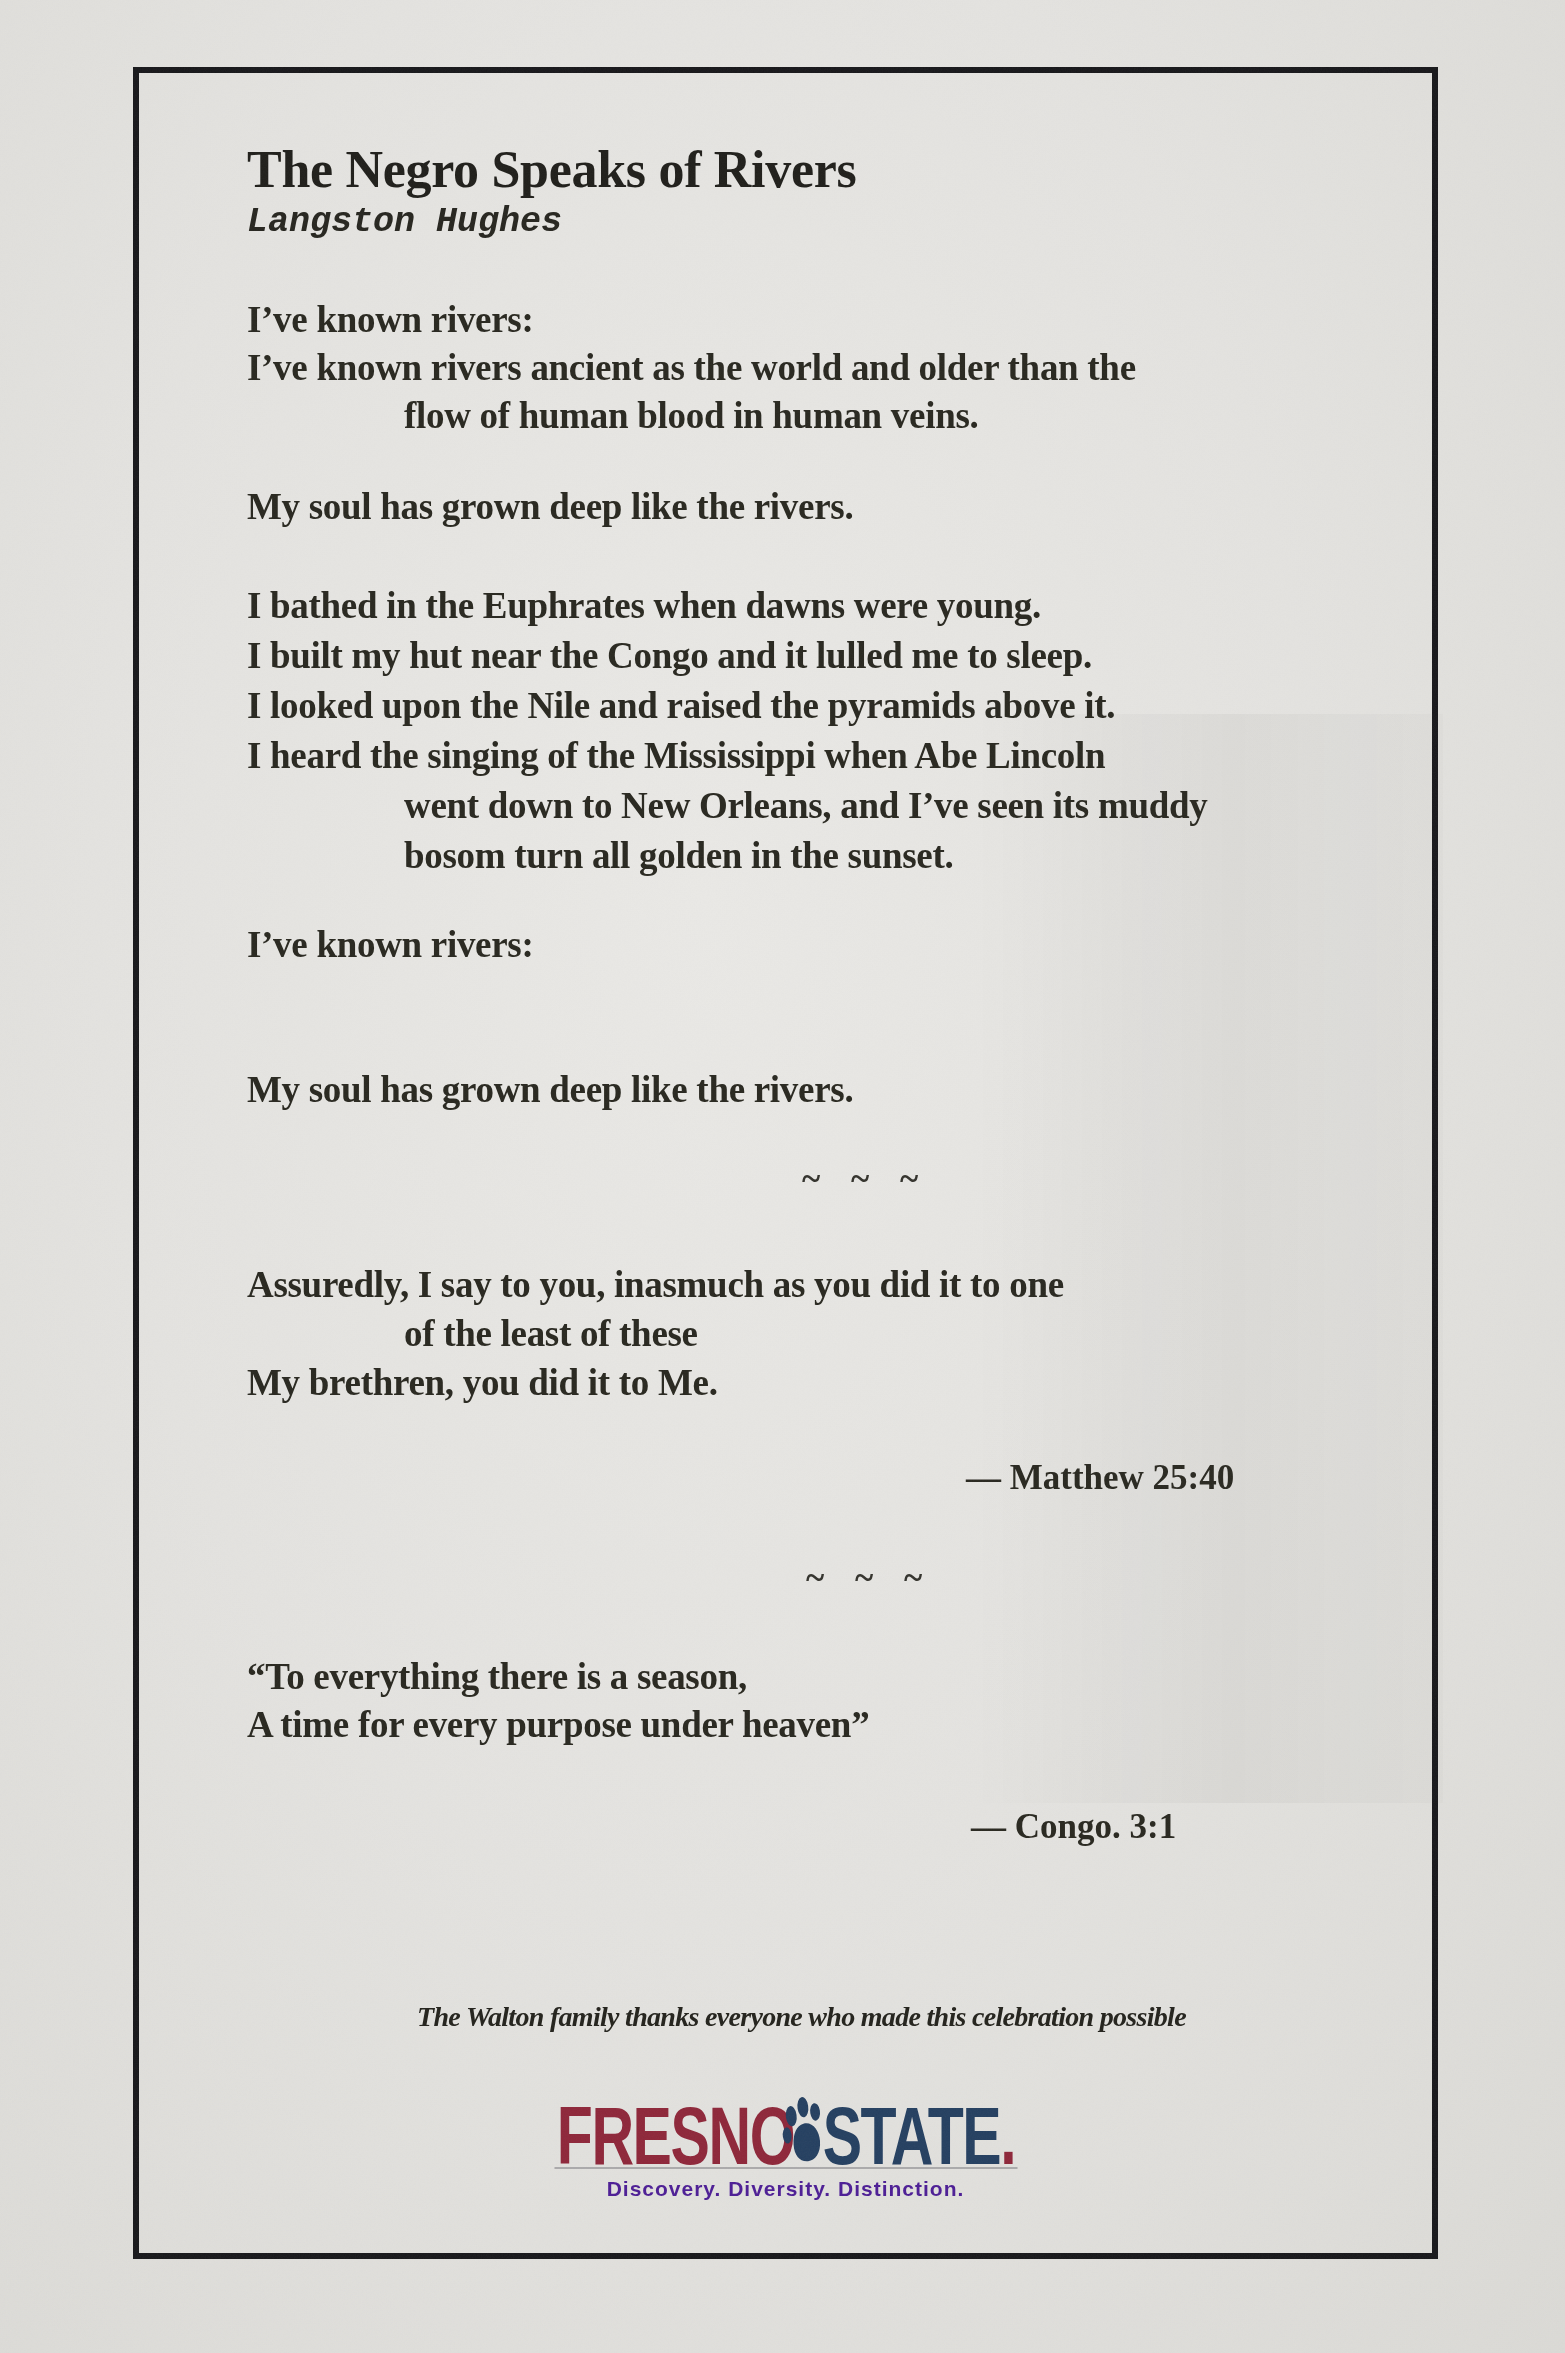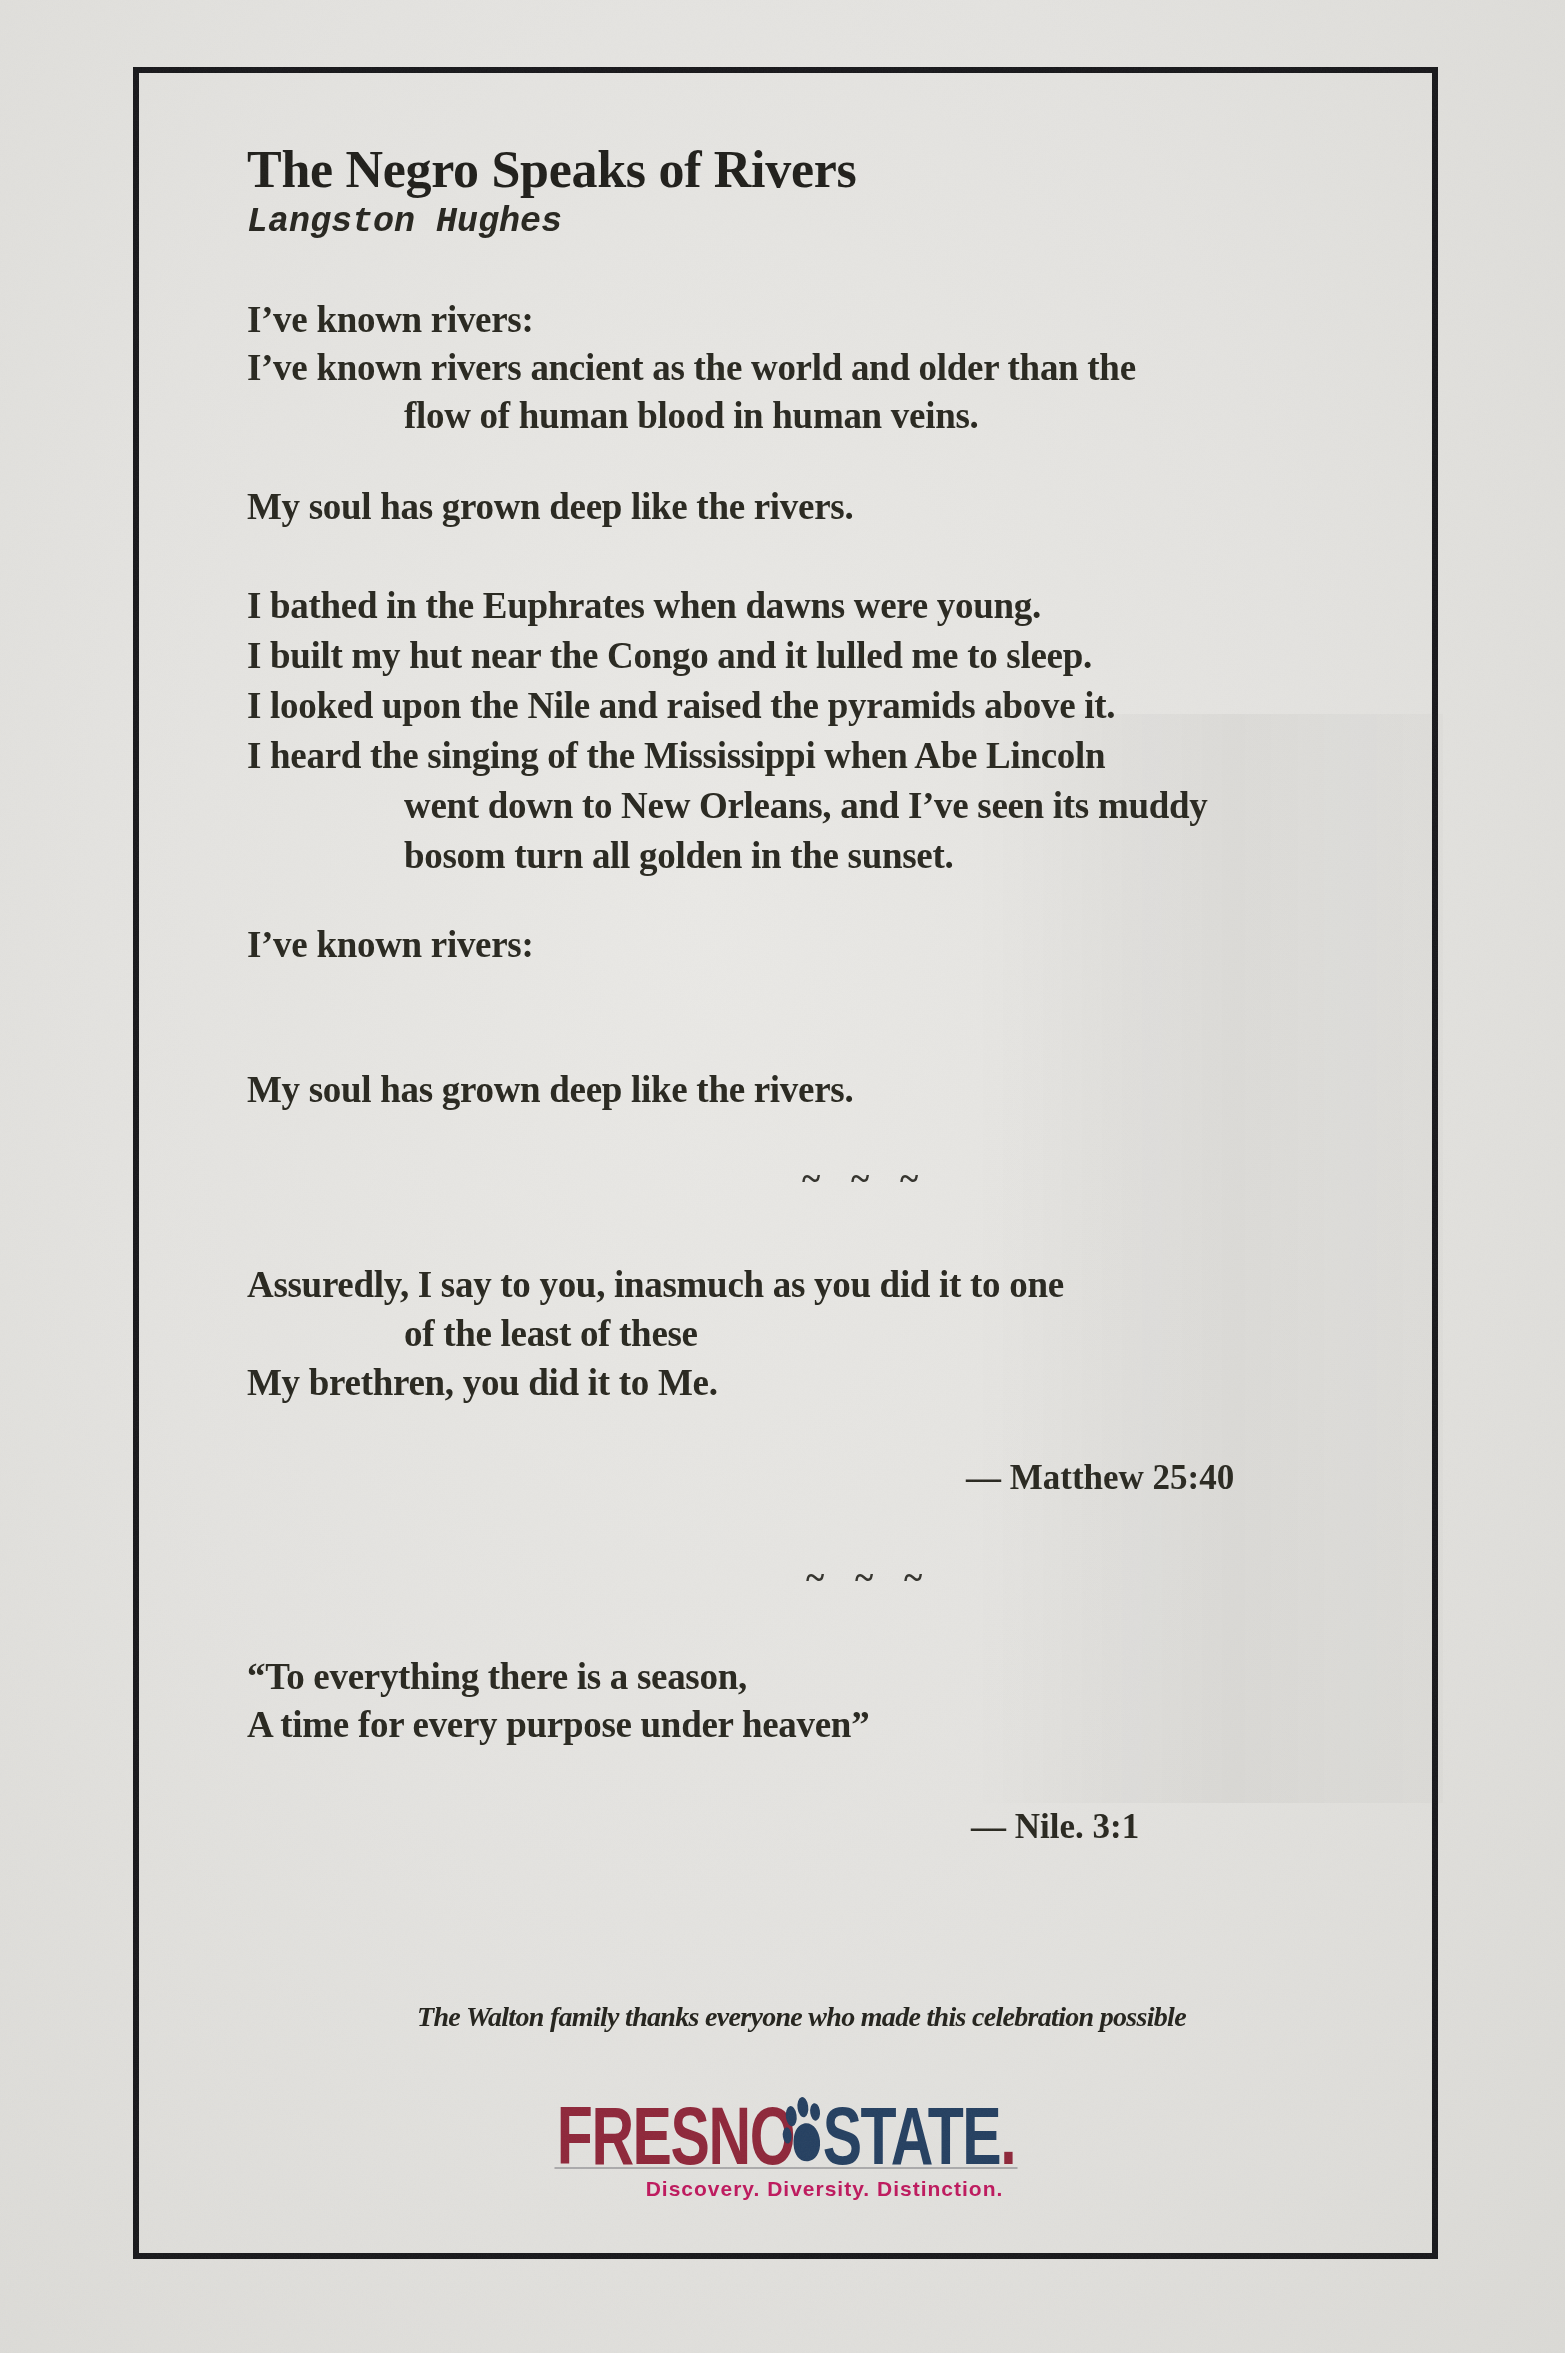--- a/index.html
+++ b/index.html
@@ -53,21 +53,21 @@
   .logo-state{color:#243f60;}
   .logo-period{color:#8e2639;}
   .paw{margin:0 -11px 0 -20.4px;position:relative;top:4.1px;}
   .logo-rule{
     left:50%;top:2094px;transform:translateX(-50%);
     width:463px;height:2px;background:rgba(125,125,130,0.55);
   }
   .logo-tagline{
     left:0;top:2104px;width:100%;text-align:center;
     font-family:"Liberation Sans", sans-serif;font-size:21px;font-weight:700;
-    color:#be185d;letter-spacing:1px;margin-left:39px;
+    color:#4c1d95;letter-spacing:1px;
   }
   .grain{position:absolute;inset:0;pointer-events:none;opacity:0.5;}
 </style>
 </head>
 <body>
 
 <div class="photo-surface">
   <div class="page-content">
     <div class="frame">
 
@@ -109,21 +109,21 @@
         <div class="line">My brethren, you did it to Me.</div>
       </div>
       <div class="abs attribution attr1">— Matthew 25:40</div>
 
       <div class="abs sep sep2">~ ~ ~</div>
 
       <div class="abs quote-block q2">
         <div class="line">“To everything there is a season,</div>
         <div class="line">A time for every purpose under heaven”</div>
       </div>
-      <div class="abs attribution attr2">— Nile. 3:1</div>
+      <div class="abs attribution attr2">— Congo. 3:1</div>
 
       <div class="abs thanks">The Walton family thanks everyone who made this celebration possible</div>
 
       <div class="abs logo-lockup">
         <span class="logo-fresno">FRESNO</span>
         <span class="paw">
           <svg width="71" height="76" viewBox="0 0 104 112">
             <g fill="#243f60" transform="rotate(-12 52 56)">
               <ellipse cx="30" cy="26" rx="11" ry="15"></ellipse>
               <ellipse cx="56" cy="18" rx="11" ry="15"></ellipse>

